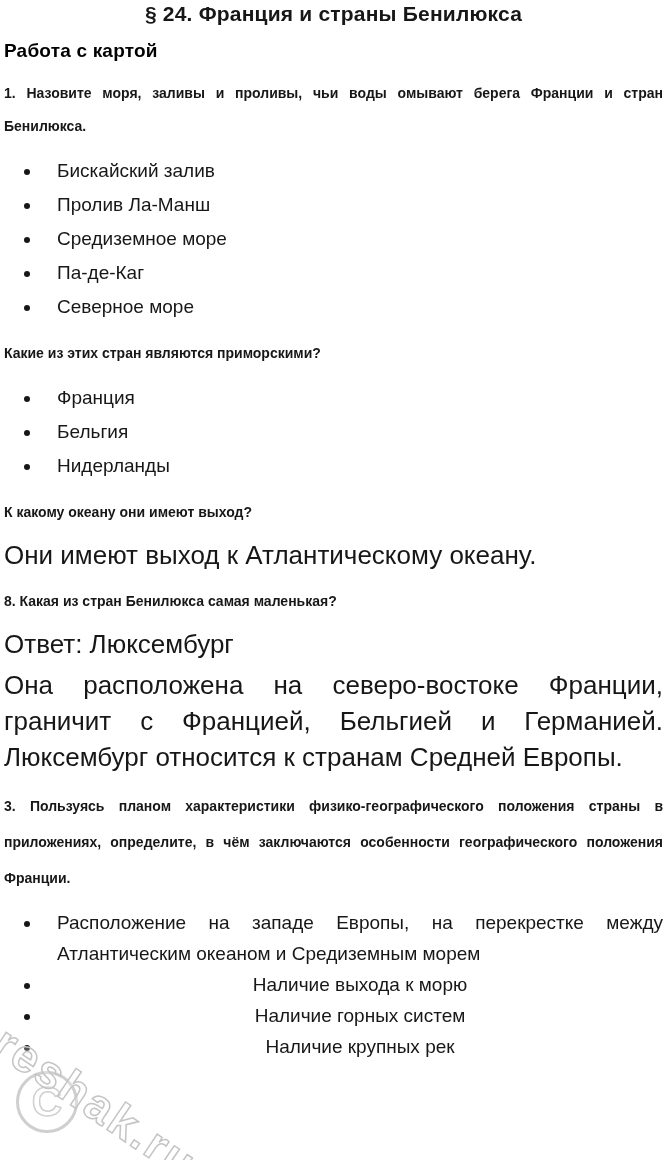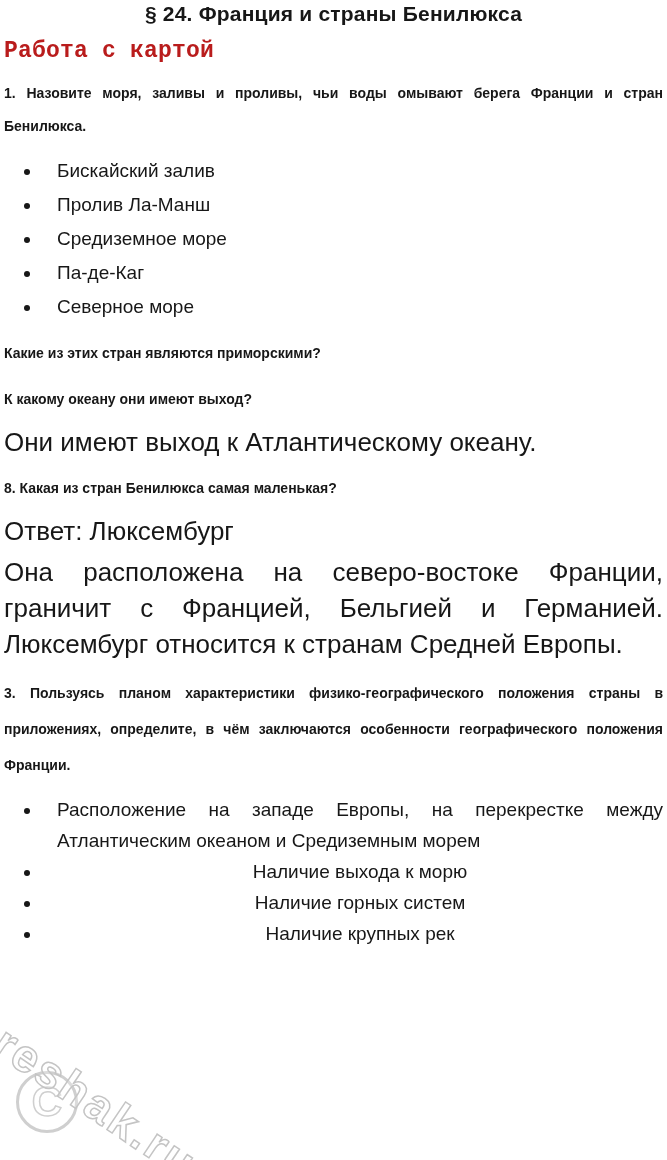--- a/index.html
+++ b/index.html
@@ -24,26 +24,25 @@
   .doc-title {
     margin: 1px 0 0 0;
     font-size: 21px;
     line-height: 26px;
     font-weight: bold;
     text-align: center;
     letter-spacing: 0.2px;
   }
   .section-heading {
     margin: 11px 0 0 0;
-    font-size: 23px;
+    font-size: 19px;
     line-height: 26px;
     font-weight: bold;
-    color: #b91c1c;
+    color: #000000;
     letter-spacing: 0.2px;
-    font-family: Liberation Mono, monospace;
   }
   .q {
     margin: 13px 0 0 0;
     font-size: 14px;
     line-height: 33px;
     font-weight: bold;
     text-align: justify;
   }
   .a {
     margin: 10px 0 0 0;
@@ -136,20 +135,25 @@
   <ul class="blist">
     <li>Бискайский залив</li>
     <li>Пролив Ла-Манш</li>
     <li>Средиземное море</li>
     <li>Па-де-Каг</li>
     <li>Северное море</li>
   </ul>
 
   <p class="q">Какие из этих стран являются приморскими?</p>
 
+  <ul class="blist">
+    <li>Франция</li>
+    <li>Бельгия</li>
+    <li>Нидерланды</li>
+  </ul>
 
   <p class="q">К какому океану они имеют выход?</p>
 
   <p class="a">Они имеют выход к Атлантическому океану.</p>
 
   <p class="q">8. Какая из стран Бенилюкса самая маленькая?</p>
 
   <p class="a">Ответ: Люксембург</p>
 
 

